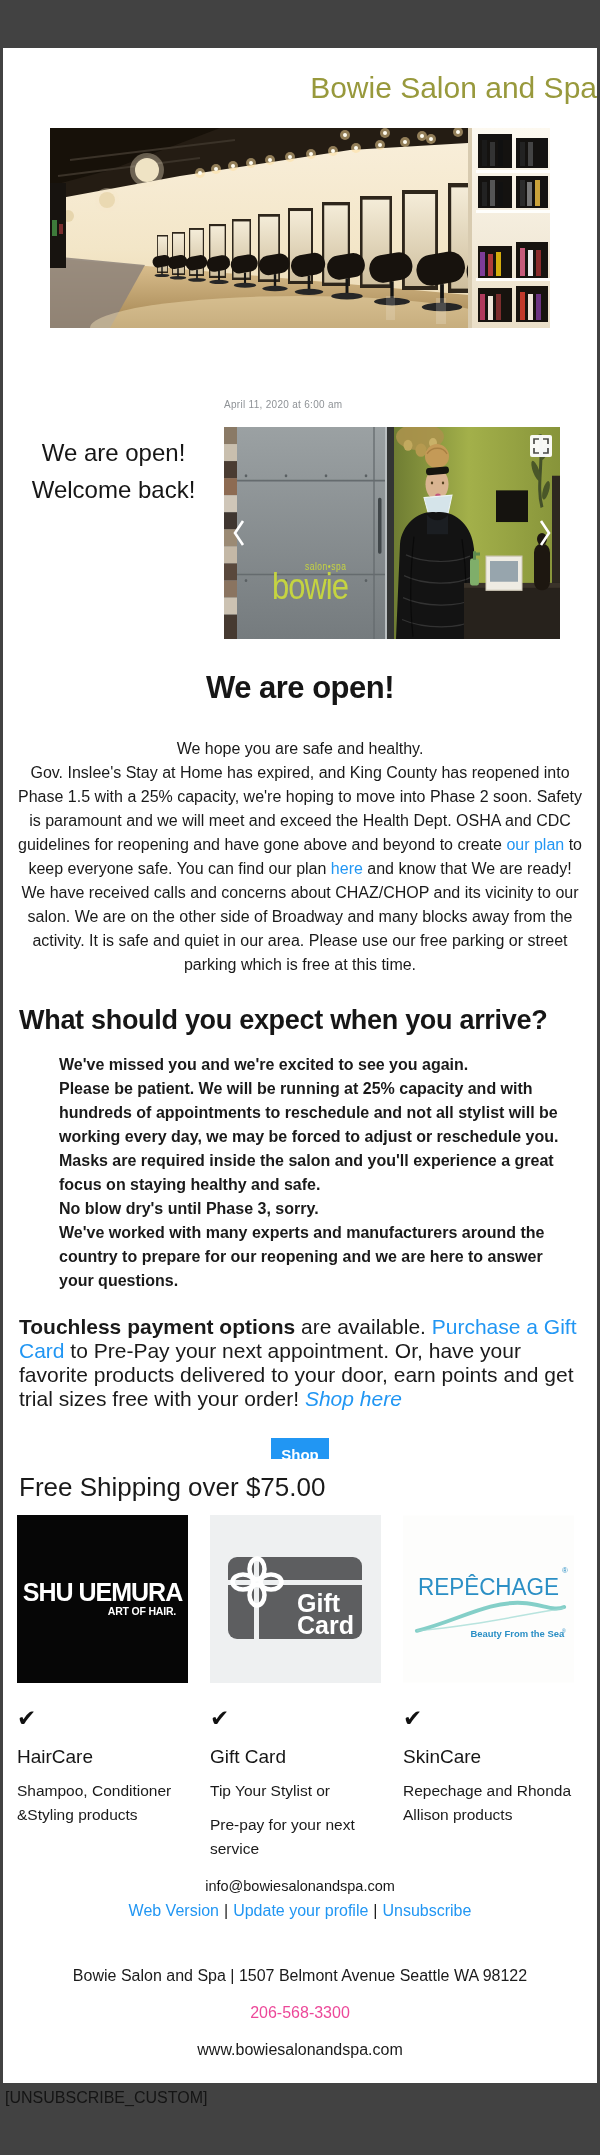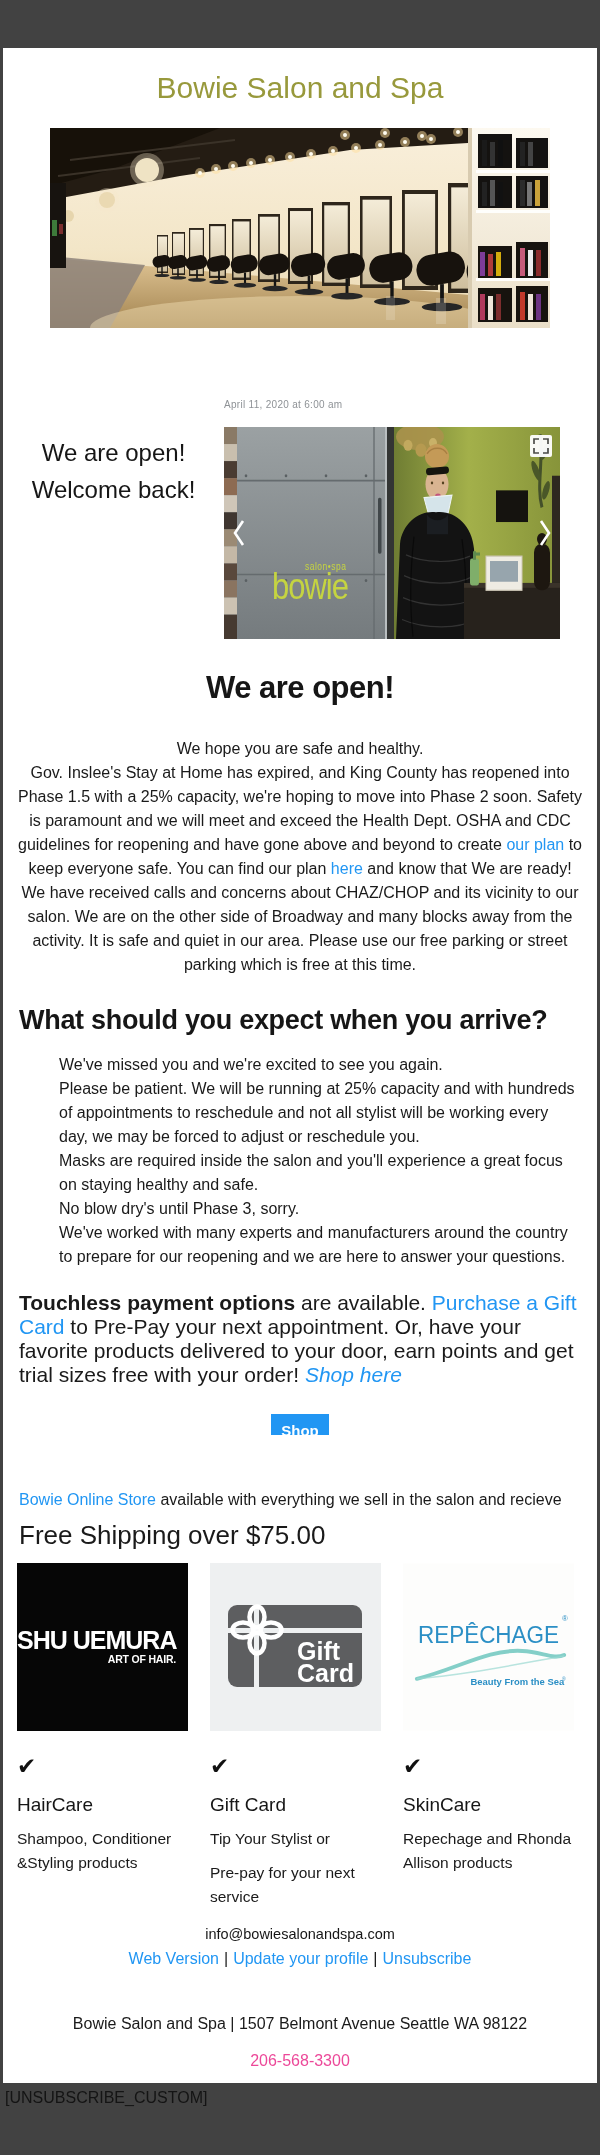--- a/index.html
+++ b/index.html
@@ -7,21 +7,21 @@
     width:600px; height:2155px; position:relative;
     background:#424242;
     font-family:"Liberation Sans", sans-serif;
     color:#111;
   }
   .email {
     position:absolute; left:3px; top:48px; width:594px; height:2035px;
     background:#ffffff; overflow:hidden;
   }
   .brand {
-    margin:22px 0 0; text-align:center;
+    margin:22px 0 0; text-align:right;
     font-size:30px; line-height:36px; font-weight:normal;
     color:#98993c;
   }
   .salon-photo { display:block; width:500px; height:200px; margin:22px auto 0; }
   .salon-photo svg { display:block; width:100%; height:100%; }
 
   .welcome-row { display:flex; margin-top:70px; }
   .welcome-left {
     width:221px; padding-top:36px; text-align:center;
     font-size:24px; line-height:37px; color:#161616;
@@ -44,21 +44,21 @@
   .open-heading {
     margin:30px 0 0; text-align:center;
     font-size:31px; line-height:38px; font-weight:bold; letter-spacing:-.5px; color:#161616;
   }
   .rich { white-space:pre-line; }
   .intro { margin:30px 15px 0; text-align:center; font-size:16px; line-height:24px; color:#1a1a1a; }
   .expect-heading {
     margin:26px 16px 0; font-size:27px; line-height:34px;
     font-weight:bold; letter-spacing:-.3px; color:#161616;
   }
-  .expect-list { margin:16px 20px 0 56px; font-size:16px; line-height:24px; color:#1a1a1a; }
+  .expect-list { margin:16px 20px 0 56px; font-size:16px; line-height:24px; color:#1a1a1a;font-weight:bold; }
   .expect-list p { margin:0; }
   .payment { margin:22px 16px 0; font-size:21px; line-height:24px; color:#1a1a1a; }
   .link { color:#2196f3; cursor:pointer; text-decoration:none; }
   .b { font-weight:bold; }
   .i { font-style:italic; }
 
   .shop-wrap { margin-top:27px; text-align:center; }
   .shop-btn {
     display:inline-block; min-width:50px; height:21px; padding:0 10px;
     background:#2196f3; color:#fff; border:none;
@@ -66,21 +66,21 @@
     line-height:33px; cursor:pointer;
   }
   .store-line { margin:48px 16px 0; font-size:16px; line-height:24px; color:#1a1a1a; }
   .free-shipping { margin:6px 16px 0; font-size:26px; line-height:34px; color:#1a1a1a; }
 
   .products { display:flex; gap:22px; margin:11px 0 0 14px; }
   .product-col { width:171px; }
   .product-image { width:171px; height:168px; cursor:pointer; }
   .product-image svg { display:block; width:100%; height:100%; }
   .shu-box { width:171px; height:168px; background:#060606; color:#fff; box-sizing:border-box; }
-  .shu-main { padding-top:64px; font-size:25px; font-weight:bold; letter-spacing:-1px; line-height:26px; }
+  .shu-main { padding-top:64px; text-align:center; font-size:25px; font-weight:bold; letter-spacing:-1px; line-height:26px; }
   .shu-sub { text-align:right; padding-right:12px; font-size:10.5px; font-weight:bold; letter-spacing:-.2px; }
   .check { margin-top:22px; font-size:23px; line-height:26px; color:#111; }
   .product-title { margin-top:14px; font-size:19px; line-height:24px; color:#161616; }
   .product-desc { margin-top:6px; font-size:15.5px; line-height:24px; color:#1a1a1a; }
   .product-desc p { margin:10px 0 0; white-space:pre-line; }
 
   .footer-email { margin-top:16px; text-align:center; font-size:14.5px; line-height:18px; color:#161616; }
   .footer-links { margin-top:5px; text-align:center; font-size:16px; line-height:22px; }
   .footer-links .sep { color:#1a1a1a; margin:0 5px; }
   .footer-address { margin-top:44px; text-align:center; font-size:16px; line-height:20px; color:#1a1a1a; }
@@ -344,21 +344,20 @@
     <p>No blow dry's until Phase 3, sorry.</p>
     <p>We've worked with many experts and manufacturers around the country to prepare for our reopening and we are here to answer your questions.</p>
   </div>
 
   <p class="payment rich"><span class="b">Touchless payment options</span><span> are available. </span><span class="link">Purchase a Gift Card</span><span> to Pre-Pay your next appointment. Or, have your favorite products delivered to your door, earn points and get trial sizes free with your order! </span><span class="link i">Shop here</span></p>
 
   <div class="shop-wrap">
     <button class="shop-btn">Shop</button>
   </div>
 
-  <p class="store-line rich"><span class="link">Bowie Online Store</span><span> available with everything we sell in the salon and recieve</span></p>
 
   <div class="free-shipping">Free Shipping over $75.00</div>
 
   <div class="products">
 
     <div class="product-col">
       <div class="product-image shu-box">
         <div class="shu-main">SHU UEMURA</div>
         <div class="shu-sub">ART OF HAIR.</div>
       </div>

